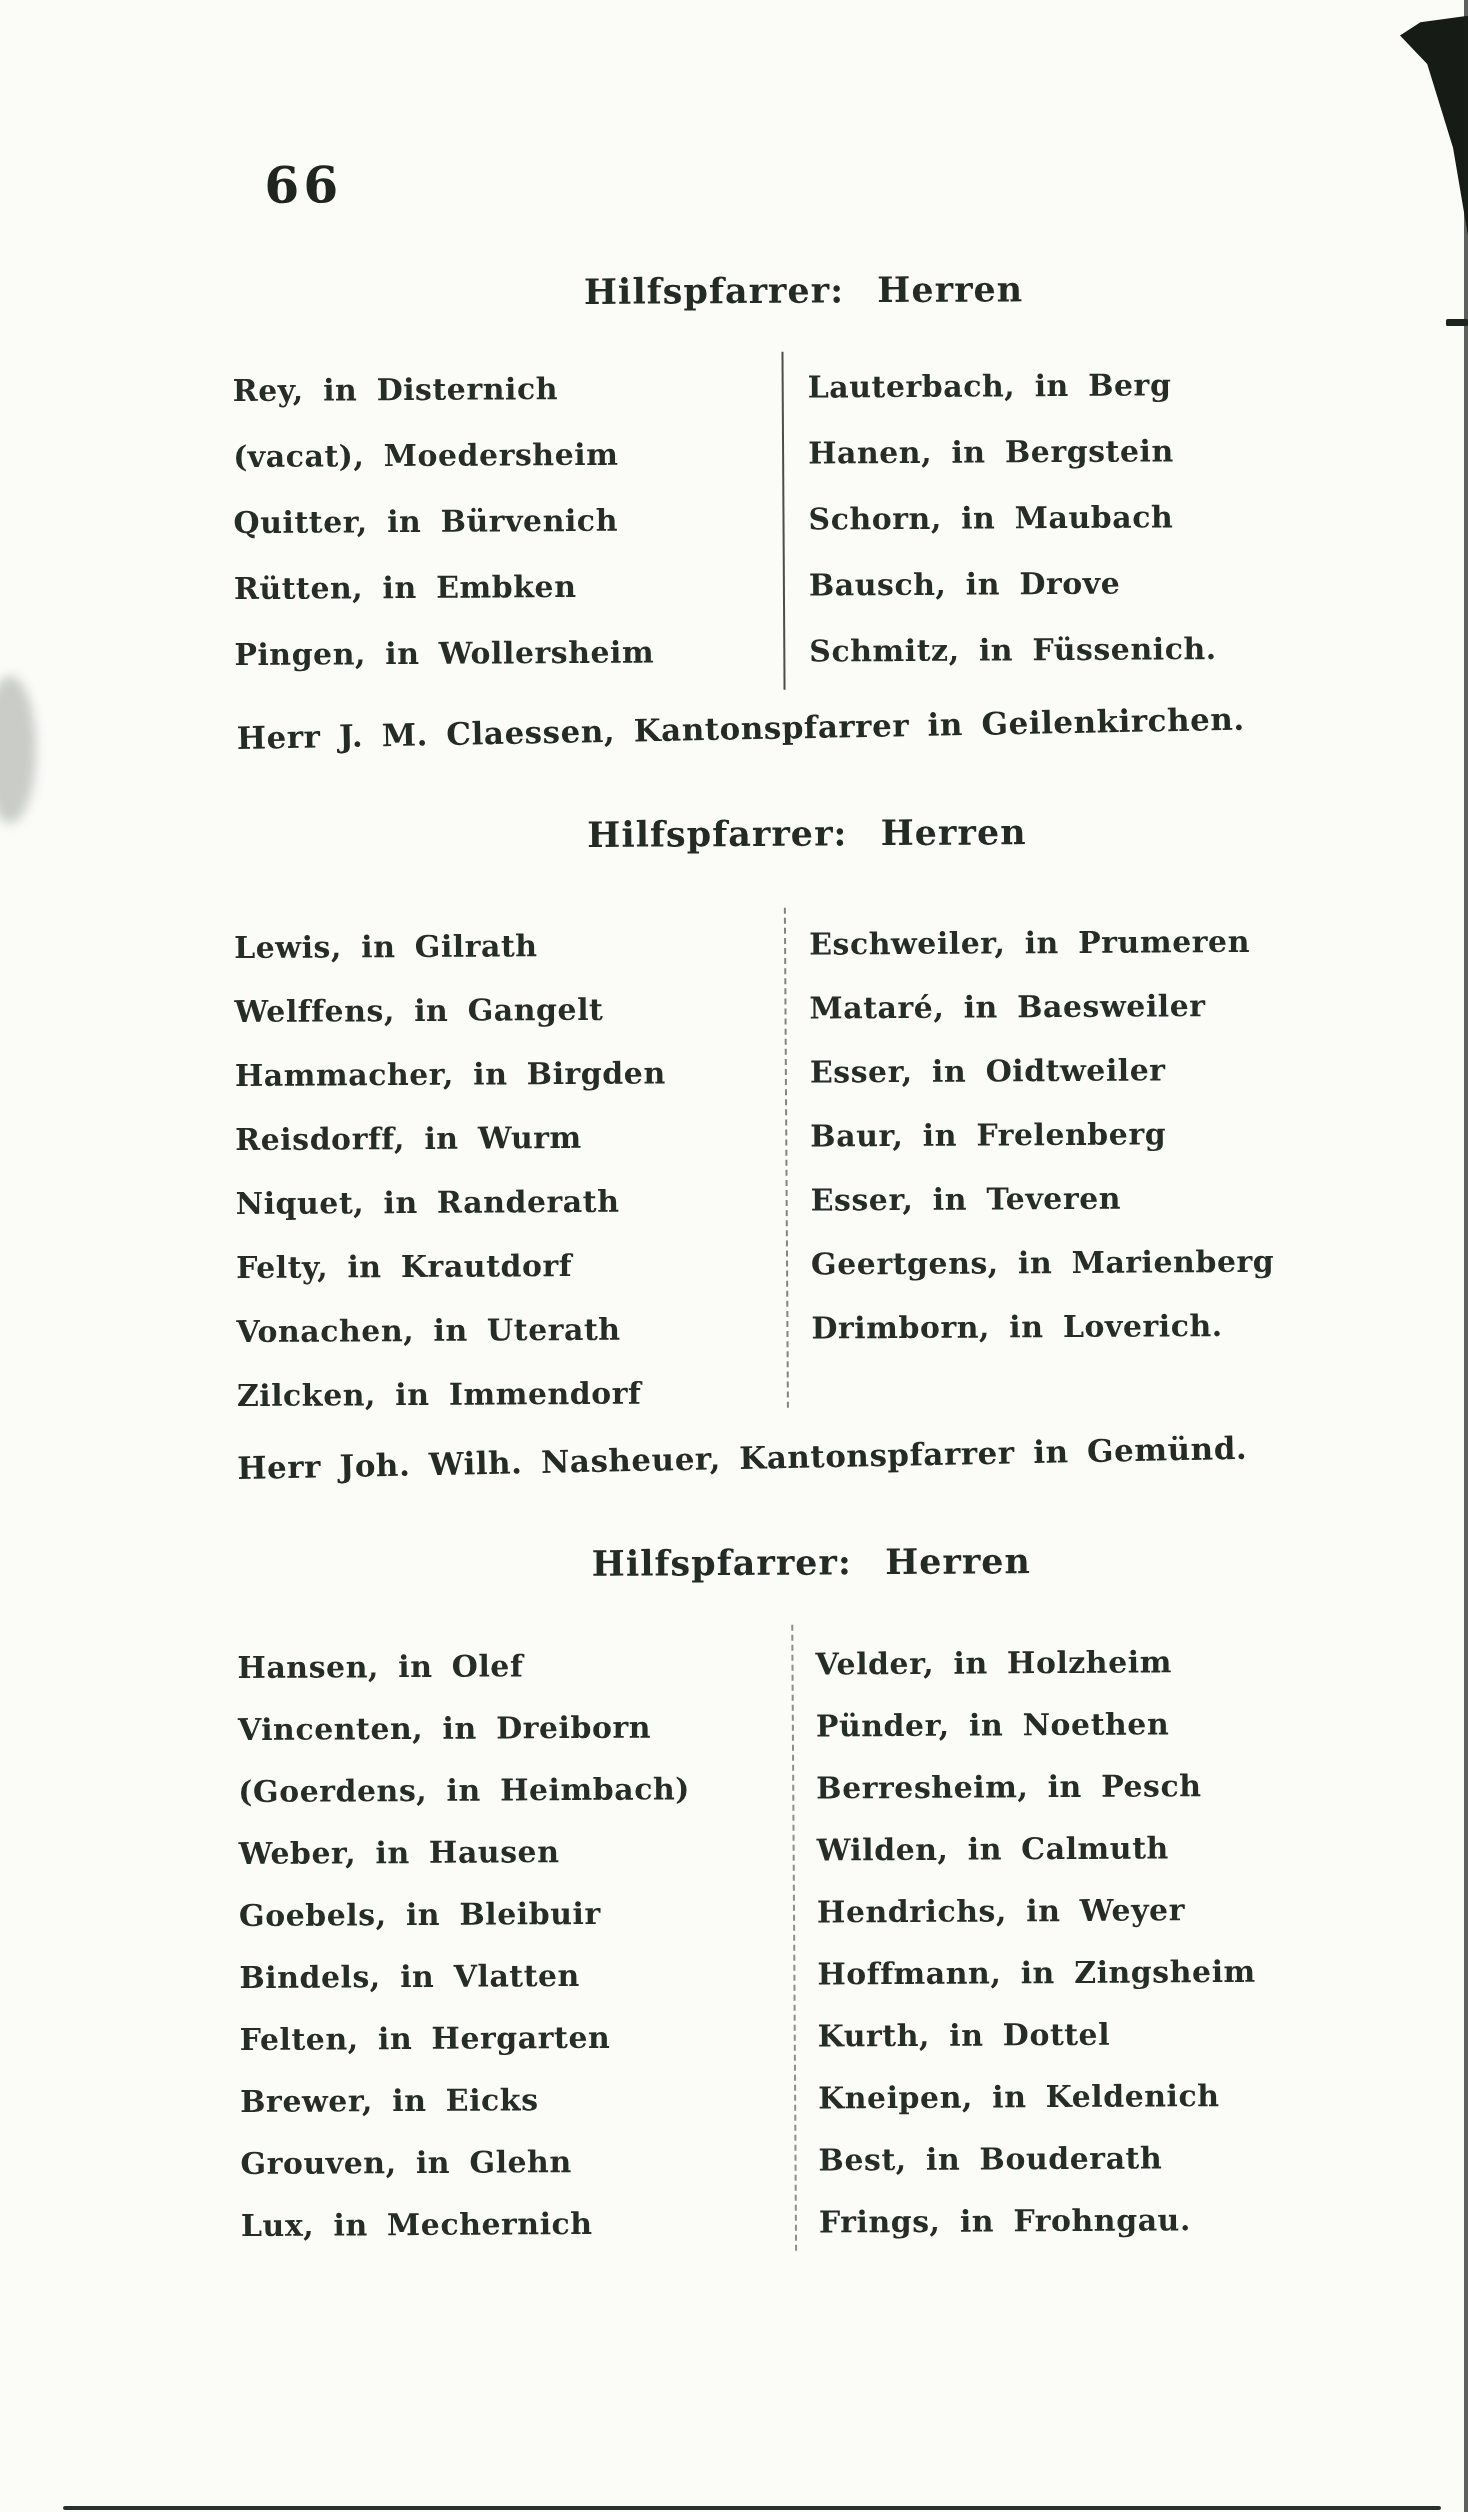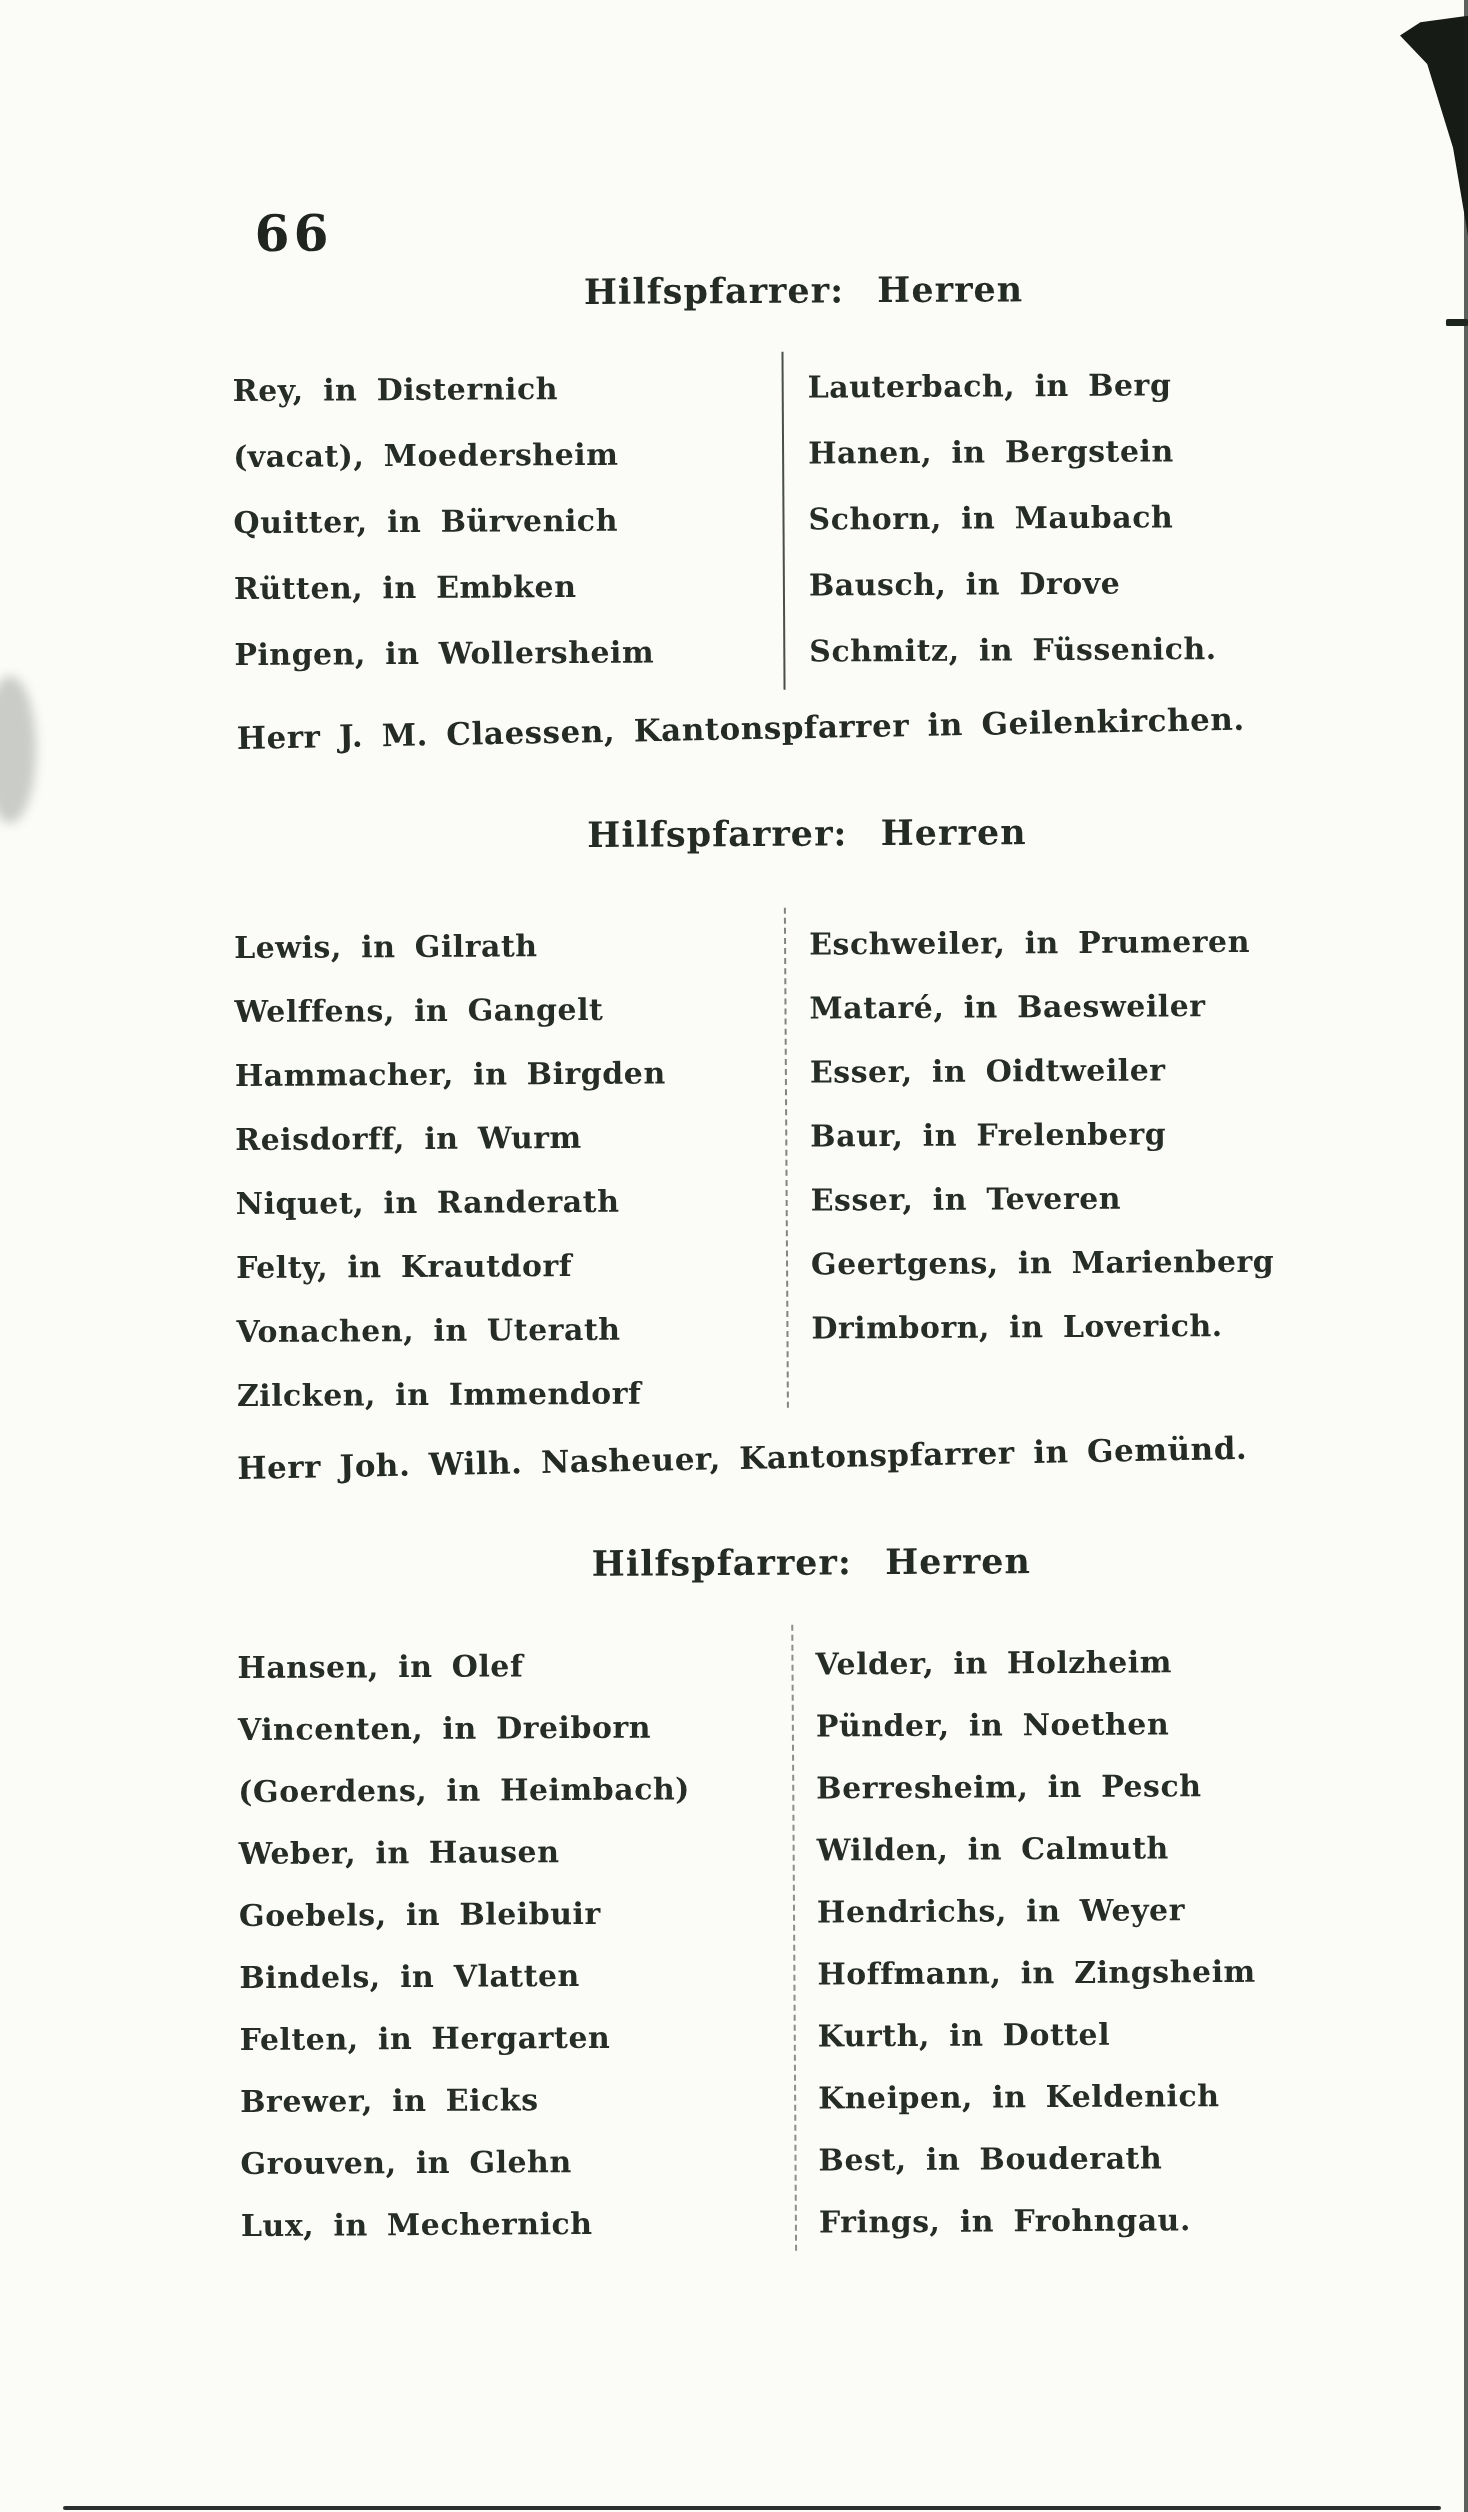--- a/index.html
+++ b/index.html
@@ -6,22 +6,22 @@
   .page{
     position:relative;
     width:1468px;height:2512px;
     background:#fbfbf8;
     overflow:hidden;
     font-family:"DejaVu Serif", serif;
     color:#232923;
   }
   .layer{position:absolute;left:0;top:0;right:0;bottom:0;transform:rotate(-0.35deg);}
   .pn{
-    position:absolute;left:261px;top:153px;
-    font-size:50px;font-weight:700;letter-spacing:4.2px;color:#20261f;margin-top:48px;
+    position:absolute;left:271px;top:153px;
+    font-size:50px;font-weight:700;letter-spacing:4.2px;color:#20261f;
   }
   .heading{
     position:absolute;left:152px;width:1315px;text-align:center;
     font-size:35px;font-weight:700;letter-spacing:1px;word-spacing:20px;
     color:#242a24;
   }
   .h1{top:270px}
   .h2{top:813px}
   .h3{top:1542px}
   .col{

